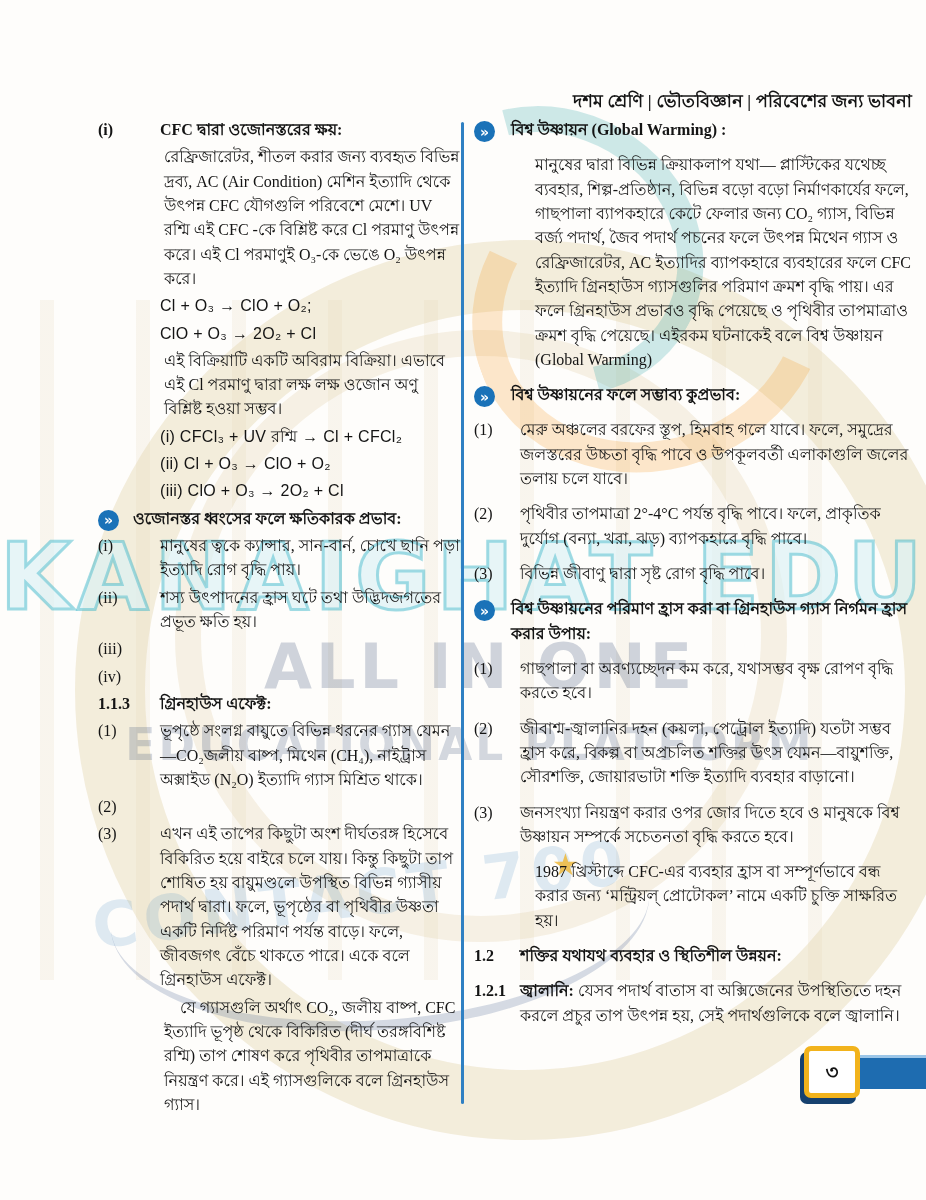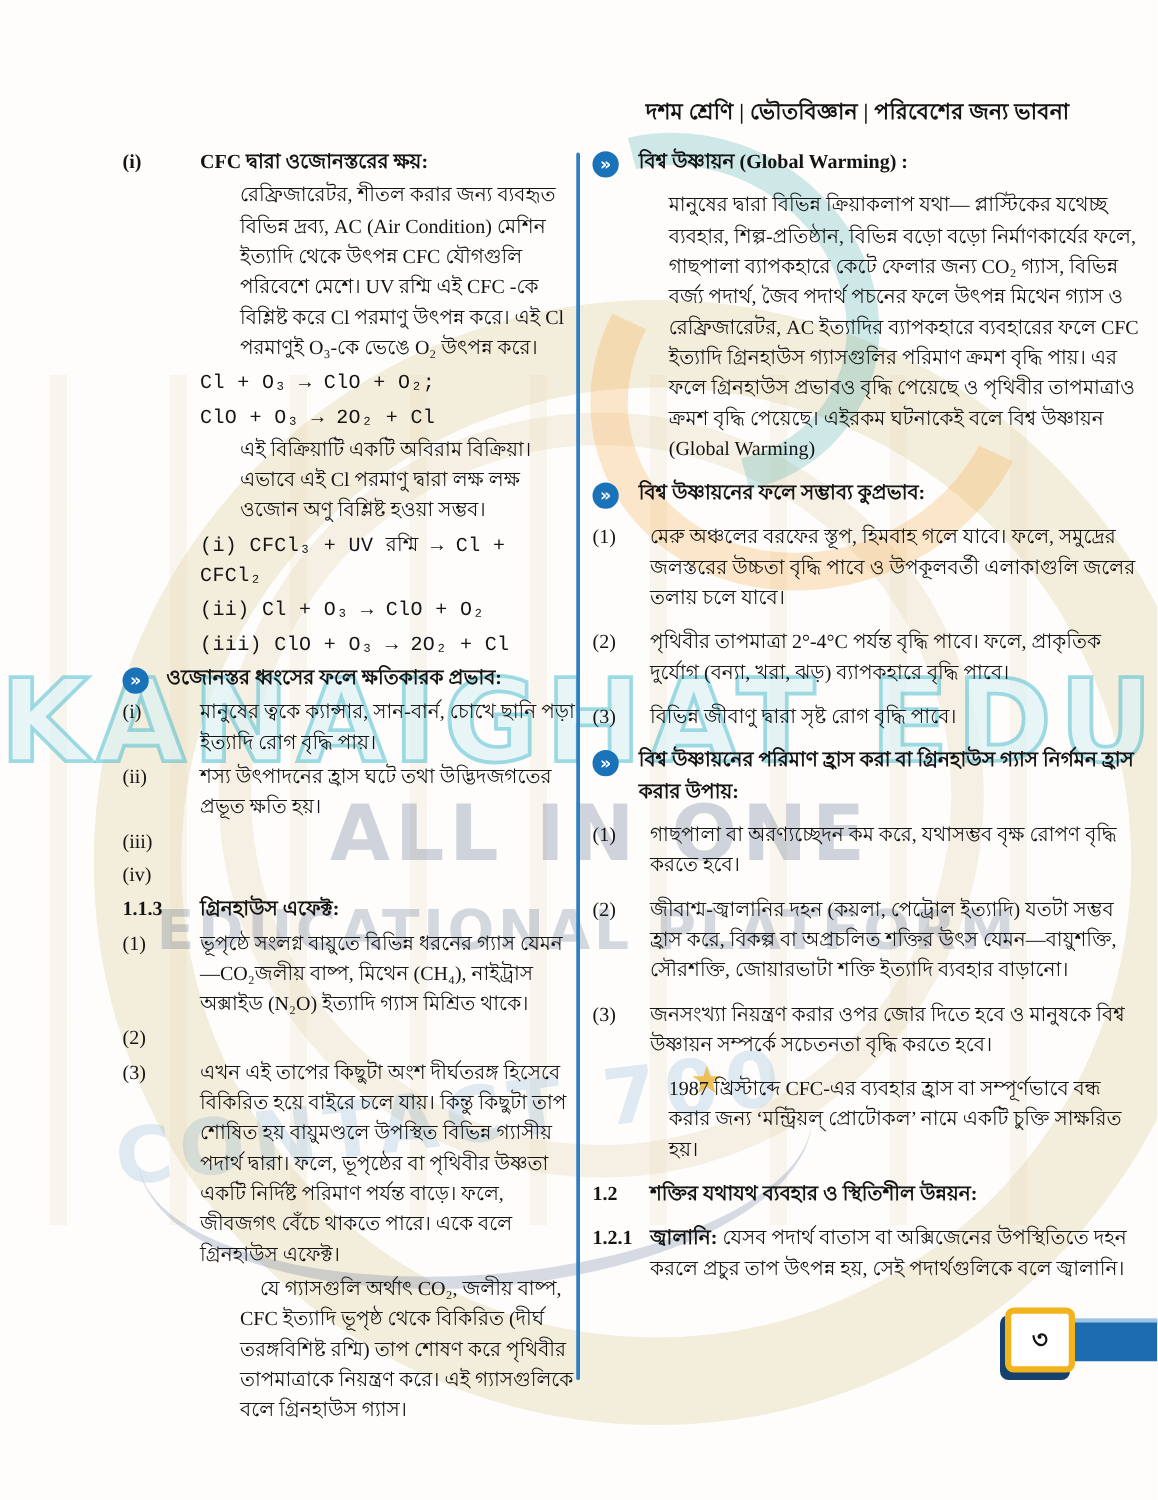--- a/index.html
+++ b/index.html
@@ -35,40 +35,40 @@
   .wm-navy2{left:90px; top:712px; width:760px; text-align:center;
     font-family:"DejaVu Sans",sans-serif; font-weight:bold; font-size:44px; letter-spacing:3px;
     color:rgba(18,44,96,0.18);}
   .wm-contact{left:90px; top:838px; width:700px; transform:rotate(-7deg);
     font-family:"DejaVu Sans",sans-serif; font-weight:bold; font-size:62px; letter-spacing:6px;
     color:rgba(58,128,190,0.16);}
   .wm-star{left:552px; top:842px; font-size:30px; color:rgba(240,178,35,0.75);}
   .wm-swoosh{left:110px; top:790px; width:540px; height:230px; border-radius:50%;
     border:0; border-bottom:10px solid rgba(26,60,122,0.18); transform:rotate(-4deg);}
   
-  .header{position:absolute; left:460px; top:76px; width:452px; text-align:center;
+  .header{position:absolute; left:460px; top:88px; width:452px; text-align:right;
     font-weight:bold; font-size:17.5px; letter-spacing:0.2px;font-family:Liberation Serif, serif;}
   
   .divider{position:absolute; left:461px; top:122px; width:3px; height:982px;
     background:var(--divider); border-radius:2px;}
   
   .col{position:absolute; top:118px;}
   .col-left{left:98px; width:362px;}
   .col-right{left:474px; width:438px;}
   .row{display:flex; align-items:flex-start;}
   .col-left .row, .col-left .para, .col-left .eq{margin-bottom:3px;}
   .col-right .row, .col-right .para{margin-bottom:11px;}
   .lbl{flex:0 0 62px;}
   .col-right .lbl{flex:0 0 46px;}
   .bold{font-weight:bold;}
   .txt{flex:1;}
-  .para{margin-left:94px;}
+  .para{margin-left:66px;}
   .col-right .para{margin-left:61px;}
   .para.first-indent{text-indent:16px;}
-  .eq{margin-left:62px; font-family:Liberation Mono, monospace; letter-spacing:0.3px;}
+  .eq{margin-left:62px; font-family:Liberation Sans, sans-serif; letter-spacing:0.3px;}
   .bullet-ic{flex:0 0 21px; width:21px; height:21px; border-radius:50%;
     background:var(--bullet); color:#fff; display:inline-flex; align-items:center; justify-content:center;
     font-size:14px; font-weight:bold; line-height:1; margin-top:3px; margin-right:14px;
     font-family:"DejaVu Sans",sans-serif;}
   .col-right .bullet-ic{margin-right:16px;}
   
   .strip{position:absolute; left:848px; top:1055px; width:78px; height:31px;
     background:var(--strip); border-top:3px solid #9cc6e8;}
   .page-badge{position:absolute; left:804px; top:1046px; width:46px; height:42px;
     background:#fff; border:5px solid var(--badge-border); border-radius:7px;

